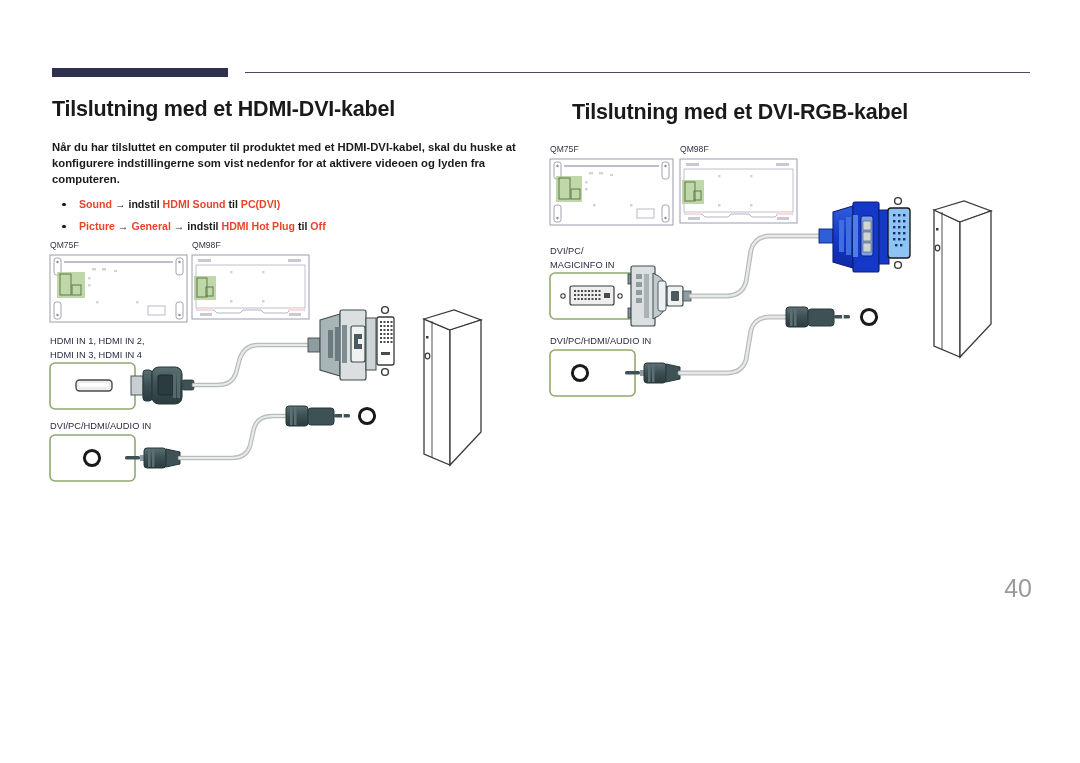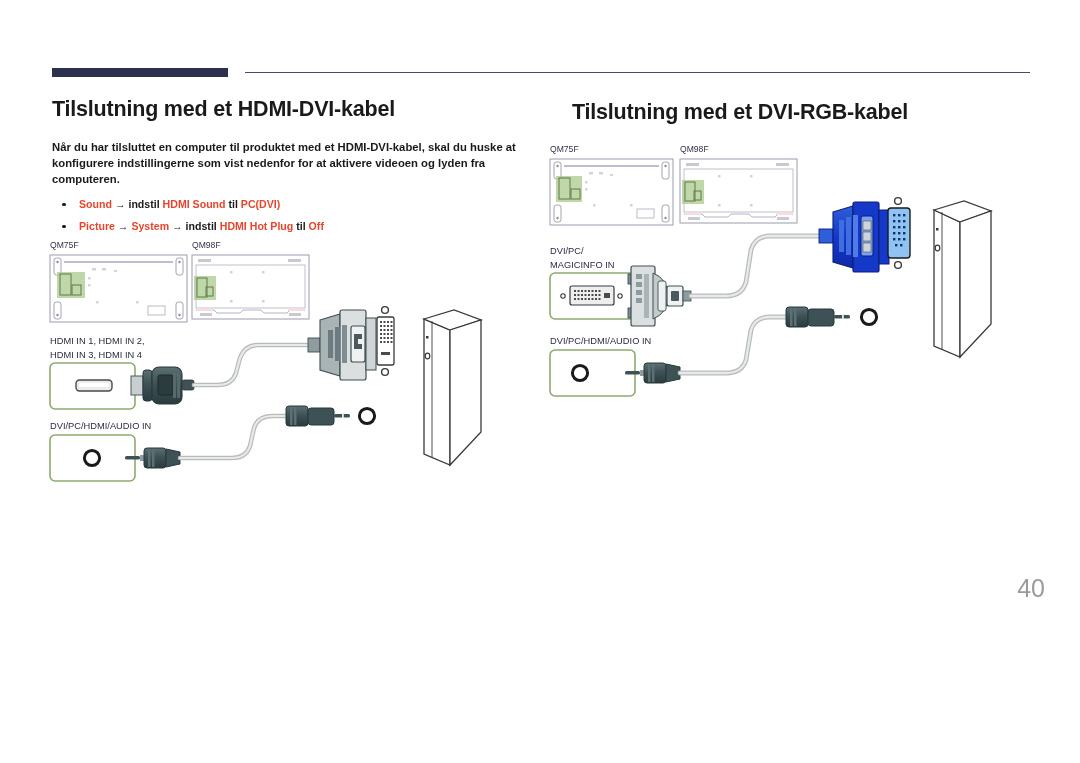--- a/index.html
+++ b/index.html
@@ -87,21 +87,21 @@
   
   .diagram {
     position: absolute;
     left: 0; top: 0; text-align: center;
   }
   .diag-left  { left: 40px;  top: 232px; }
   .diag-right { left: 540px; top: 136px; }
 
   .page-number {
     position: absolute;
-    right: 35px; bottom: 28px;
+    right: 48px; bottom: 28px;
     font-size: 25px;
     color: #9a9a9a;
     font-family: "Liberation Sans", sans-serif;
   }
 
   svg { display: block; }
   .lbl {
     font-family: "Liberation Sans", sans-serif;
     font-size: 9.3px;
     fill: #2b2b44;
@@ -118,21 +118,21 @@
 <div class="page">
 
   <div class="rule-bar"></div>
   <div class="rule-line"></div>
 
   <div class="col col-left">
     <h1 class="section-title">Tilslutning med et HDMI-DVI-kabel</h1>
     <p class="body-text">Når du har tilsluttet en computer til produktet med et HDMI-DVI-kabel, skal du huske at konfigurere indstillingerne som vist nedenfor for at aktivere videoen og lyden fra computeren.</p>
     <ul class="bullets">
       <li><span><span class="hl">Sound</span><span class="arrow"> → </span><span class="arrow">indstil </span><span class="hl">HDMI Sound</span><span class="arrow"> til </span><span class="hl">PC(DVI)</span></span></li>
-      <li><span><span class="hl">Picture</span><span class="arrow"> → </span><span class="hl">System</span><span class="arrow"> → </span><span class="arrow">indstil </span><span class="hl">HDMI Hot Plug</span><span class="arrow"> til </span><span class="hl">Off</span></span></li>
+      <li><span><span class="hl">Picture</span><span class="arrow"> → </span><span class="hl">General</span><span class="arrow"> → </span><span class="arrow">indstil </span><span class="hl">HDMI Hot Plug</span><span class="arrow"> til </span><span class="hl">Off</span></span></li>
     </ul>
   </div>
 
   <div class="diagram diag-left">
     <svg width="470" height="270" viewBox="0 0 470 270" xmlns="http://www.w3.org/2000/svg">
       <defs>
         <linearGradient id="connGrayL" x1="0" y1="0" x2="0" y2="1">
           <stop offset="0%" stop-color="#f2f2f2"></stop>
           <stop offset="50%" stop-color="#cfcfcf"></stop>
           <stop offset="100%" stop-color="#9a9a9a"></stop>

